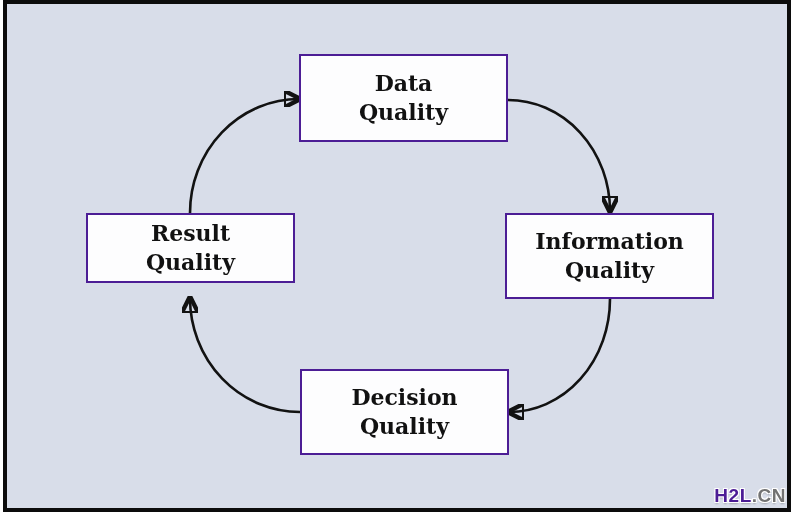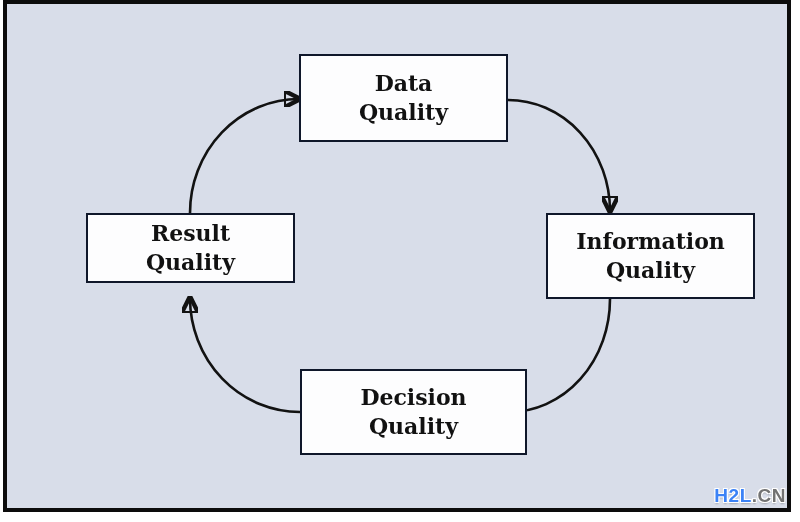--- a/index.html
+++ b/index.html
@@ -35,50 +35,50 @@
   }
   .arrows path {
     fill: none;
     stroke: #121212;
     stroke-width: 2.6;
   }
   .node {
     position: absolute;
     box-sizing: border-box;
     background: #fdfdfe;
-    border: 2px solid #0f172a;
+    border: 2px solid #4c1d95;
     display: flex;
     flex-direction: column;
     align-items: center;
     justify-content: center;
     text-align: center;
     font-weight: 700;
     font-size: 22px;
     line-height: 29px;
     color: #111111;
   }
   .node-data     { left: 299px; top: 54px;  width: 209px; height: 88px; }
-  .node-info     { left: 505px; top: 213px; width: 209px; height: 86px; margin-left: 41px; }
-  .node-decision { left: 300px; top: 369px; width: 227px; height: 86px; }
+  .node-info     { left: 505px; top: 213px; width: 209px; height: 86px; }
+  .node-decision { left: 300px; top: 369px; width: 209px; height: 86px; }
   .node-result   { left: 86px;  top: 213px; width: 209px; height: 70px; }
   .watermark {
     position: absolute;
     right: 14px;
     top: 485px;
     font-family: "Liberation Sans", sans-serif;
     font-weight: 700;
     font-size: 19px;
     letter-spacing: 0.5px;
     white-space: nowrap;
     text-shadow:
       -1px -1px 0 #ffffff, 1px -1px 0 #ffffff,
       -1px  1px 0 #ffffff, 1px  1px 0 #ffffff,
        0 2px 2px rgba(0,0,0,0.25);
   }
-  .wm-primary   { color: #3b82f6; }
+  .wm-primary   { color: #4c1d95; }
   .wm-secondary { color: #737373; }
 </style>
 </head>
 <body>
 
 <div class="stage">
 
   <div class="frame"></div>
 
   <svg class="arrows" viewBox="0 0 800 522" xmlns="http://www.w3.org/2000/svg">

